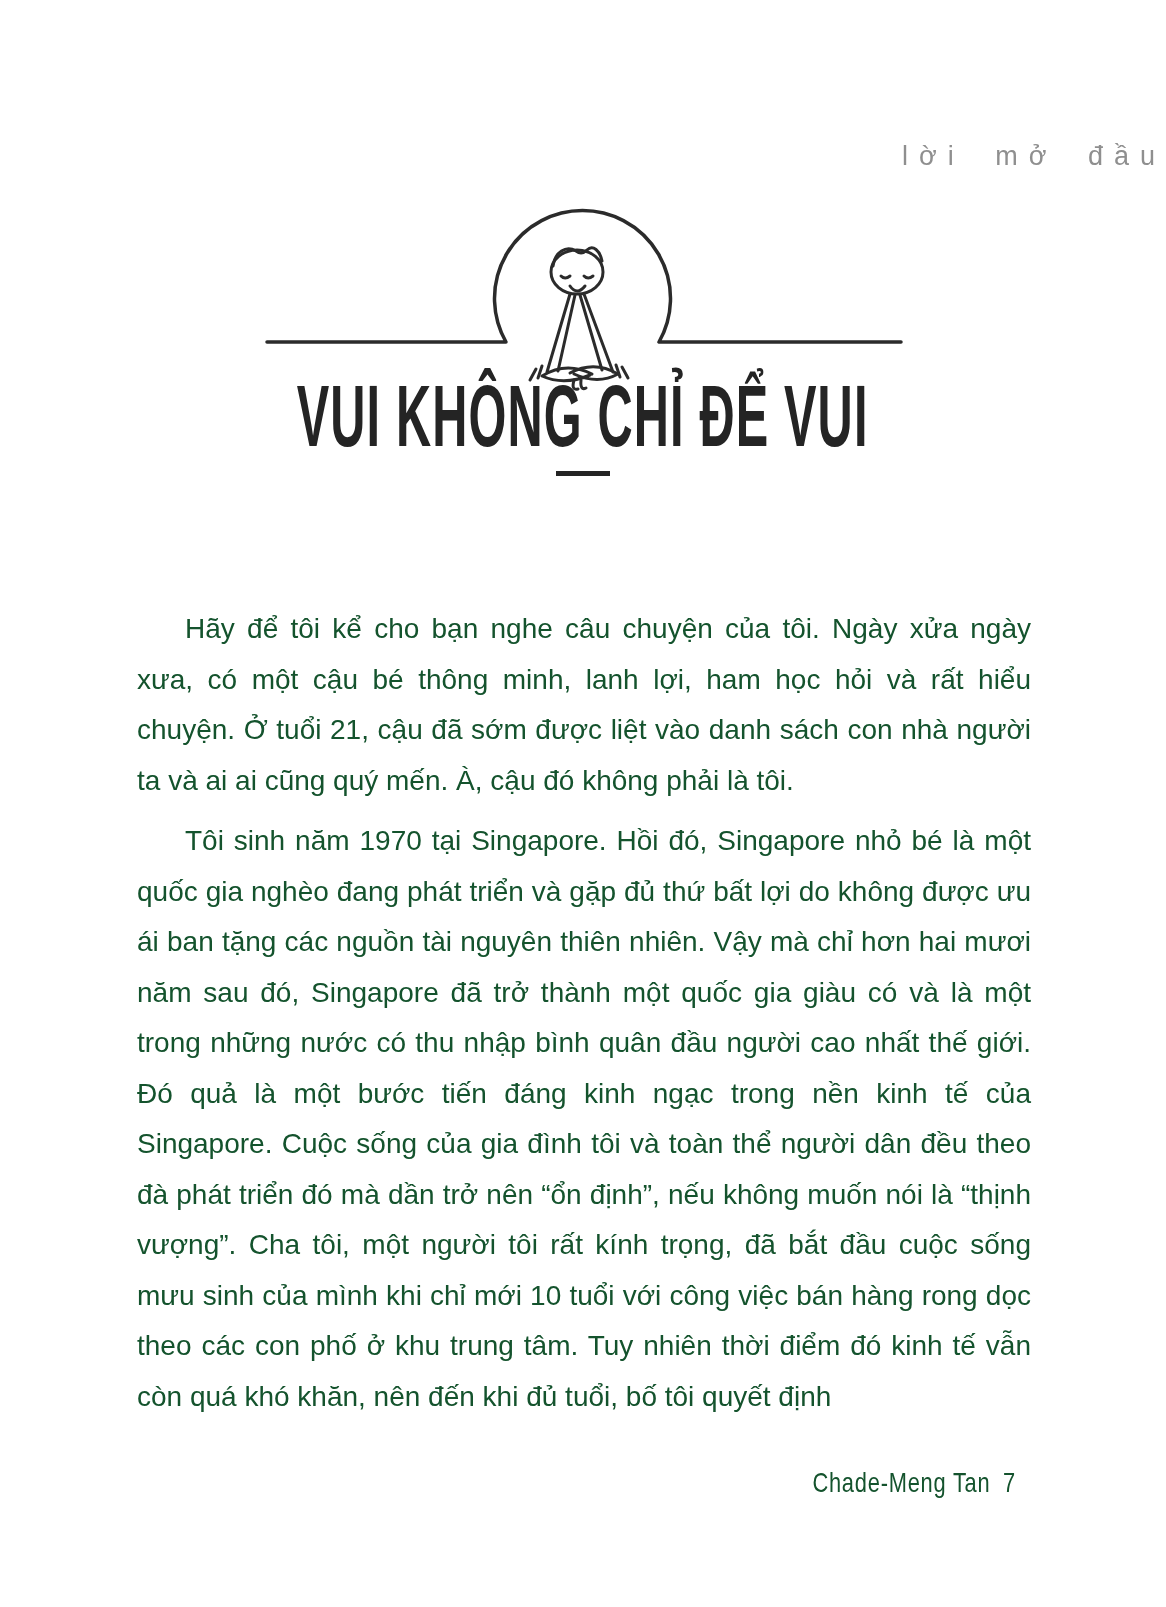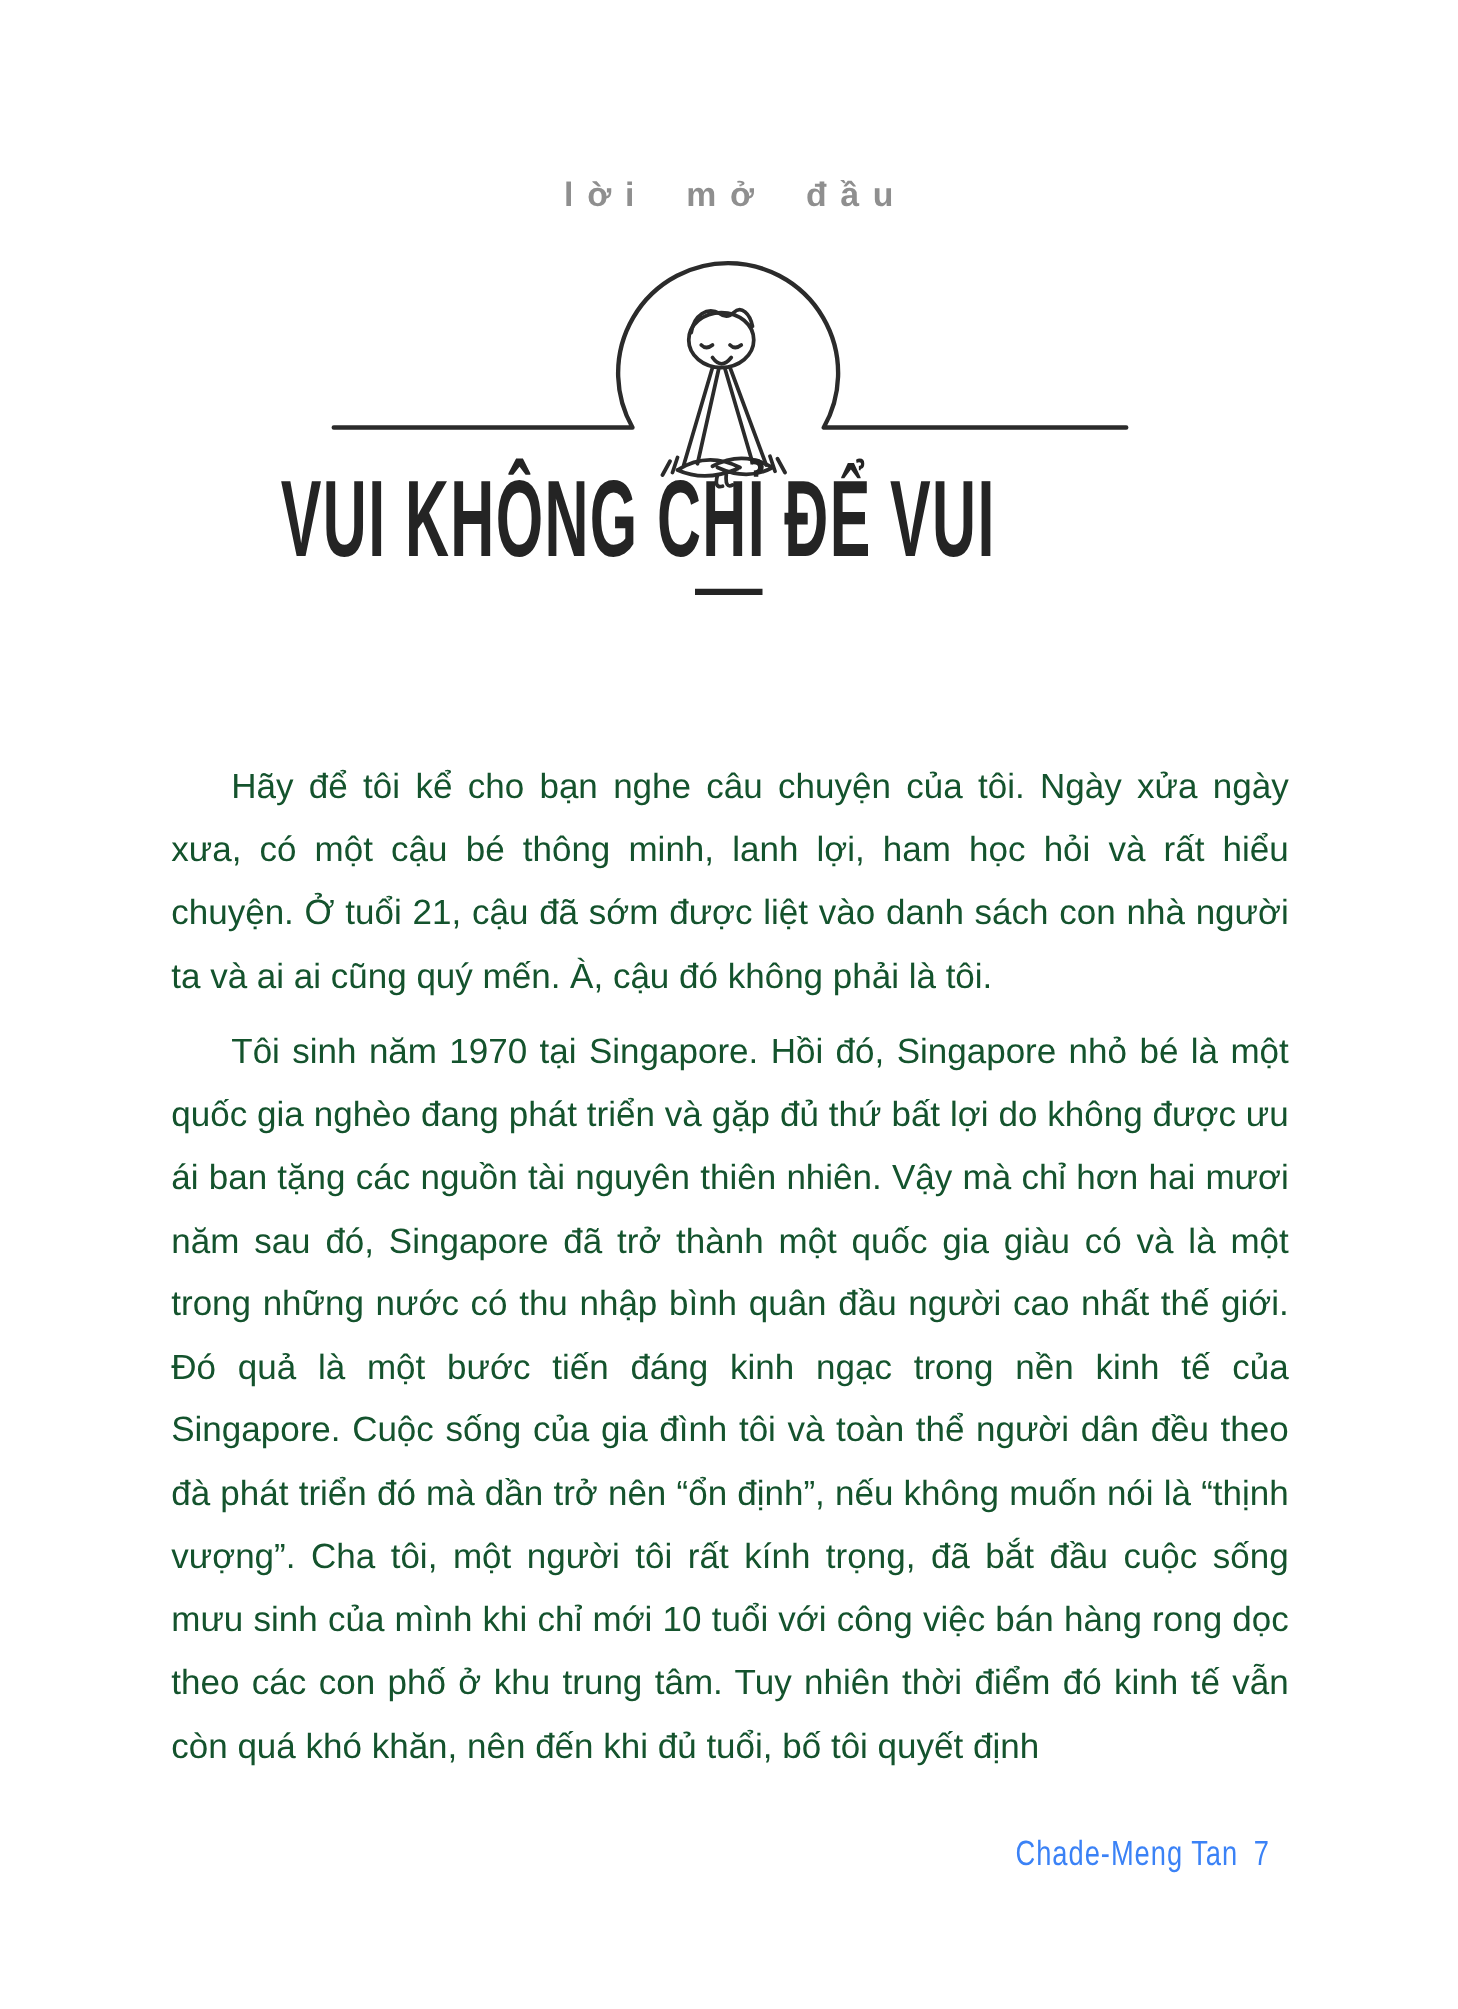--- a/index.html
+++ b/index.html
@@ -8,23 +8,23 @@
     background: #ffffff;
     position: relative;
     font-family: "Liberation Sans", "DejaVu Sans", sans-serif;
     overflow: hidden;
   }
   .page { position: absolute; inset: 0; background: #ffffff; }
 
   .kicker {
     position: absolute;
     top: 141px; left: 0; right: 0;
-    text-align: center;
+    text-align: right;
     font-size: 27px;
-    font-weight: 700;
+    font-weight: 400;
     color: #8f8f8f;
     letter-spacing: 11px;
     word-spacing: 12px;
     text-indent: 11px; 
   }
 
   .illustration {
     position: absolute;
     top: 190px; left: 0;
     width: 1166px; height: 215px;
@@ -32,20 +32,21 @@
   .illustration path, .illustration ellipse {
     fill: none;
     stroke: #2b2b2b;
     stroke-linecap: round;
     stroke-linejoin: round;
   }
 
   .title {
     position: absolute;
     top: 372px; left: 0; right: 0;
+    text-align: center;
     margin: 0;
     font-size: 87px;
     font-weight: 700;
     color: #242424;
     white-space: nowrap;
     line-height: 1;
   }
   .title .condense {
     display: inline-block;
     transform: scaleX(0.56);
@@ -73,21 +74,21 @@
     line-height: 50.5px;
     text-align: justify;
     text-indent: 48px;
   }
   .body-text p + p { margin-top: 10px; }
 
   .footer {
     position: absolute;
     top: 1467px; right: 150px;
     font-size: 28px;
-    color: #3b82f6;
+    color: #14532d;
     white-space: nowrap;
   }
   .footer .condense {
     display: inline-block;
     transform: scaleX(0.78);
     transform-origin: 100% 50%;
     letter-spacing: 1px;
   }
   .footer .page-num { margin-left: 16px; }
 </style>

